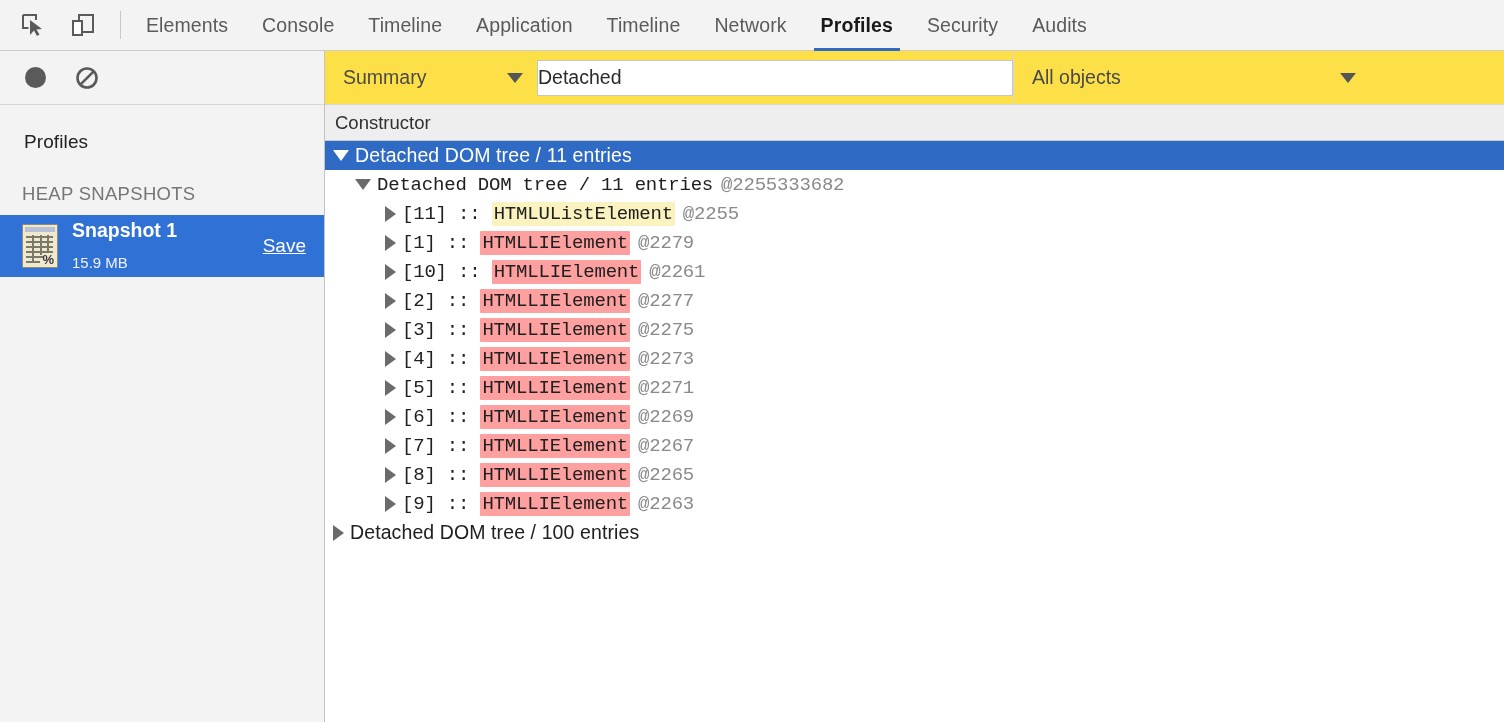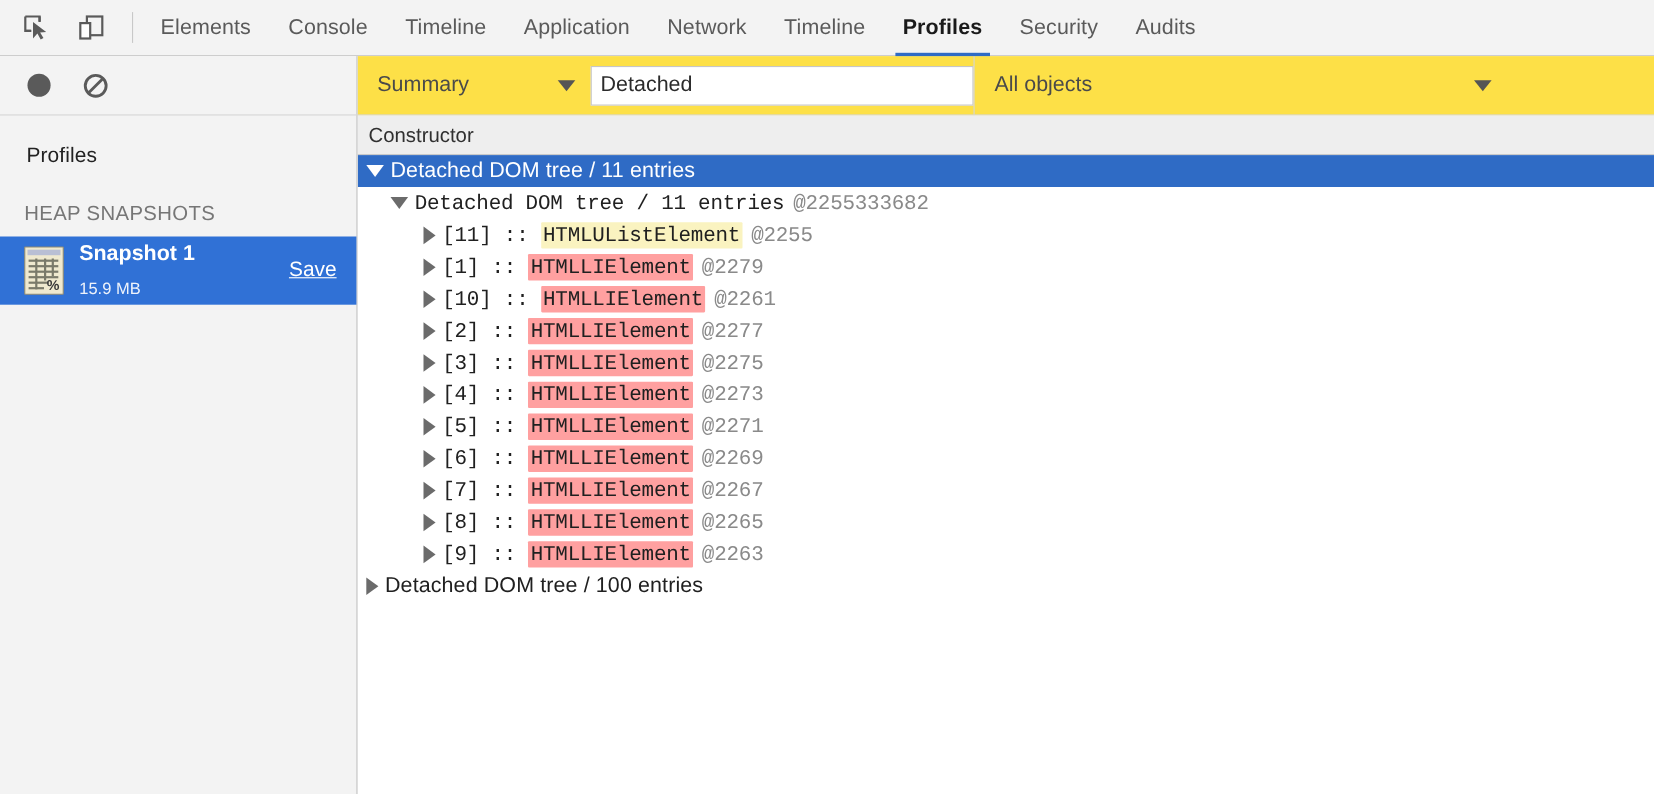--- a/index.html
+++ b/index.html
@@ -247,28 +247,28 @@
   .caret {
     width: 0;
     height: 0;
     border-left: 8px solid transparent;
     border-right: 8px solid transparent;
     border-top: 10px solid #555;
     margin-left: 10px;
   }
   .sel-summary { width: 212px; justify-content: space-between; }
   .search-field {
-    width: 348px;
+    width: 476px;
     height: 36px;
     background: #ffffff;
     border: 1px solid #c6c6c6;
     box-sizing: border-box;
     display: flex;
     align-items: center;
-    padding: 0 8px;
+    padding: 0 0;
     font-size: 19.5px;
     color: #2b2b2b;
     cursor: text;
   }
   .sel-objects {
     flex: 1;
     justify-content: space-between;
     border-left: 1px solid #d6d6d6;
     padding-left: 18px;
     padding-right: 148px;
@@ -388,24 +388,24 @@
       <div class="tab">
           <span>Console</span>
         </div>
       <div class="tab">
           <span>Timeline</span>
         </div>
       <div class="tab">
           <span>Application</span>
         </div>
       <div class="tab">
+          <span>Timeline</span>
+        </div>
+      <div class="tab">
           <span>Network</span>
-        </div>
-      <div class="tab">
-          <span>Timeline</span>
         </div>
       <div class="tab active">
           <span>Profiles</span>
         </div>
       <div class="tab">
           <span>Security</span>
         </div>
       <div class="tab">
           <span>Audits</span>
         </div>

